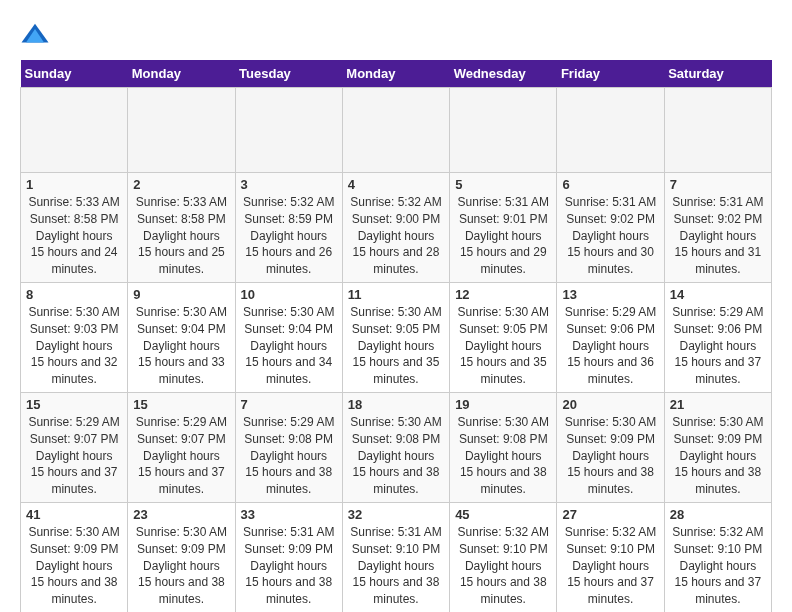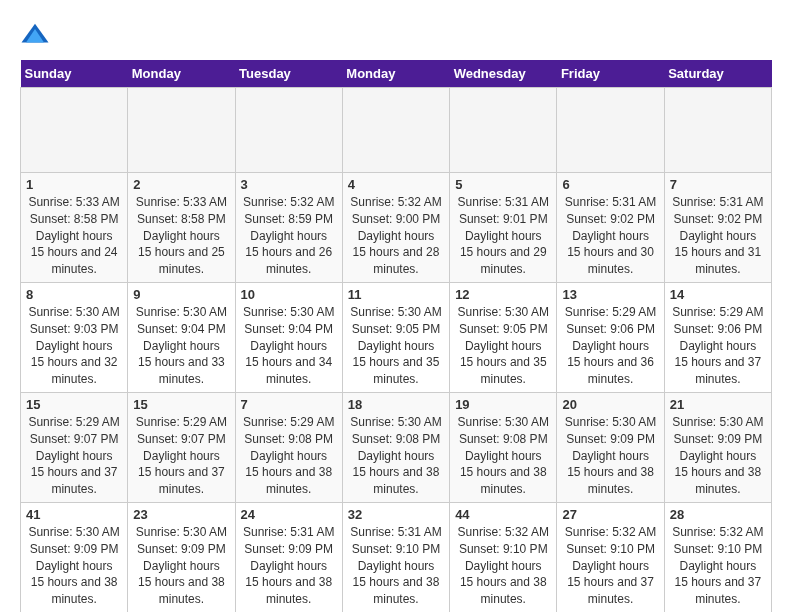--- a/index.html
+++ b/index.html
@@ -230,29 +230,29 @@
       <tr class="week-row">
         <td>
           <div class="day-number">41</div>
           <div class="day-info">Sunrise: 5:30 AM<br>Sunset: 9:09 PM<br>Daylight hours<br>15 hours and 38 minutes.</div>
         </td>
         <td>
           <div class="day-number">23</div>
           <div class="day-info">Sunrise: 5:30 AM<br>Sunset: 9:09 PM<br>Daylight hours<br>15 hours and 38 minutes.</div>
         </td>
         <td>
-          <div class="day-number">24</div>
+          <div class="day-number">33</div>
           <div class="day-info">Sunrise: 5:31 AM<br>Sunset: 9:09 PM<br>Daylight hours<br>15 hours and 38 minutes.</div>
         </td>
         <td>
           <div class="day-number">32</div>
           <div class="day-info">Sunrise: 5:31 AM<br>Sunset: 9:10 PM<br>Daylight hours<br>15 hours and 38 minutes.</div>
         </td>
         <td>
-          <div class="day-number">44</div>
+          <div class="day-number">45</div>
           <div class="day-info">Sunrise: 5:32 AM<br>Sunset: 9:10 PM<br>Daylight hours<br>15 hours and 38 minutes.</div>
         </td>
         <td>
           <div class="day-number">27</div>
           <div class="day-info">Sunrise: 5:32 AM<br>Sunset: 9:10 PM<br>Daylight hours<br>15 hours and 37 minutes.</div>
         </td>
         <td>
           <div class="day-number">28</div>
           <div class="day-info">Sunrise: 5:32 AM<br>Sunset: 9:10 PM<br>Daylight hours<br>15 hours and 37 minutes.</div>
         </td>

